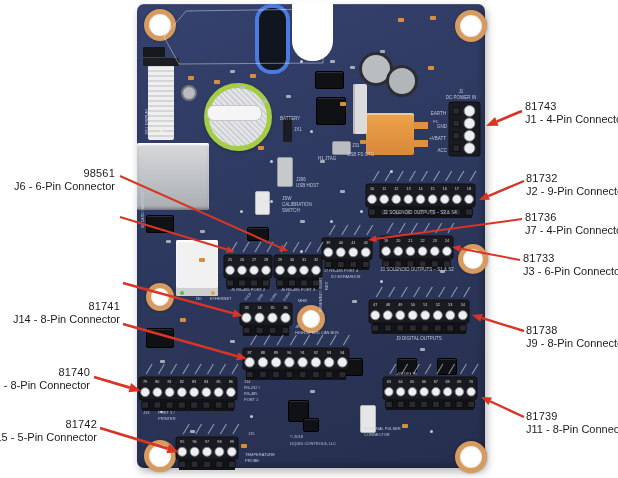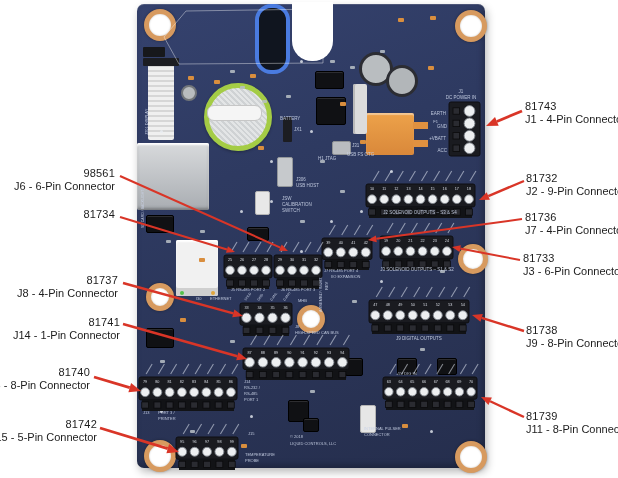--- a/index.html
+++ b/index.html
@@ -547,29 +547,24 @@
         <line x1="524" y1="417" x2="490.13974880783616" y2="401.2510459571331" stroke="#d93527" stroke-width="2.4"></line>
         <polygon points="481,397 491.86041026667573,397.551623820628 488.4190873489966,404.9504680936382" fill="#d93527"></polygon>
       </g>
     </svg>
 
   <div class="callout left" style="right:503px;top:167px;">
     <div class="part">98561</div>
     <div class="cname">J6 - 6-Pin Connector</div>
   </div>
   <div class="callout left" style="right:503px;top:208px;">
-    <div class="part">81734</div>
-  </div>
-  <div class="callout left" style="right:500px;top:274px;">
-    <div class="part">81737</div>
-    <div class="cname">J8 - 4-Pin Connector</div>
-  </div>
-  <div class="callout left" style="right:498px;top:316px;">
+  </div>
+  <div class="callout left" style="right:498px;top:300px;">
     <div class="part">81741</div>
-    <div class="cname">J14 - 1-Pin Connector</div>
+    <div class="cname">J14 - 8-Pin Connector</div>
   </div>
   <div class="callout left" style="right:528px;top:366px;">
     <div class="part">81740</div>
     <div class="cname">J13 - 8-Pin Connector</div>
   </div>
   <div class="callout left" style="right:521px;top:418px;">
     <div class="part">81742</div>
     <div class="cname">J15 - 5-Pin Connector</div>
   </div>
   <div class="callout right" style="left:525px;top:100px;">

